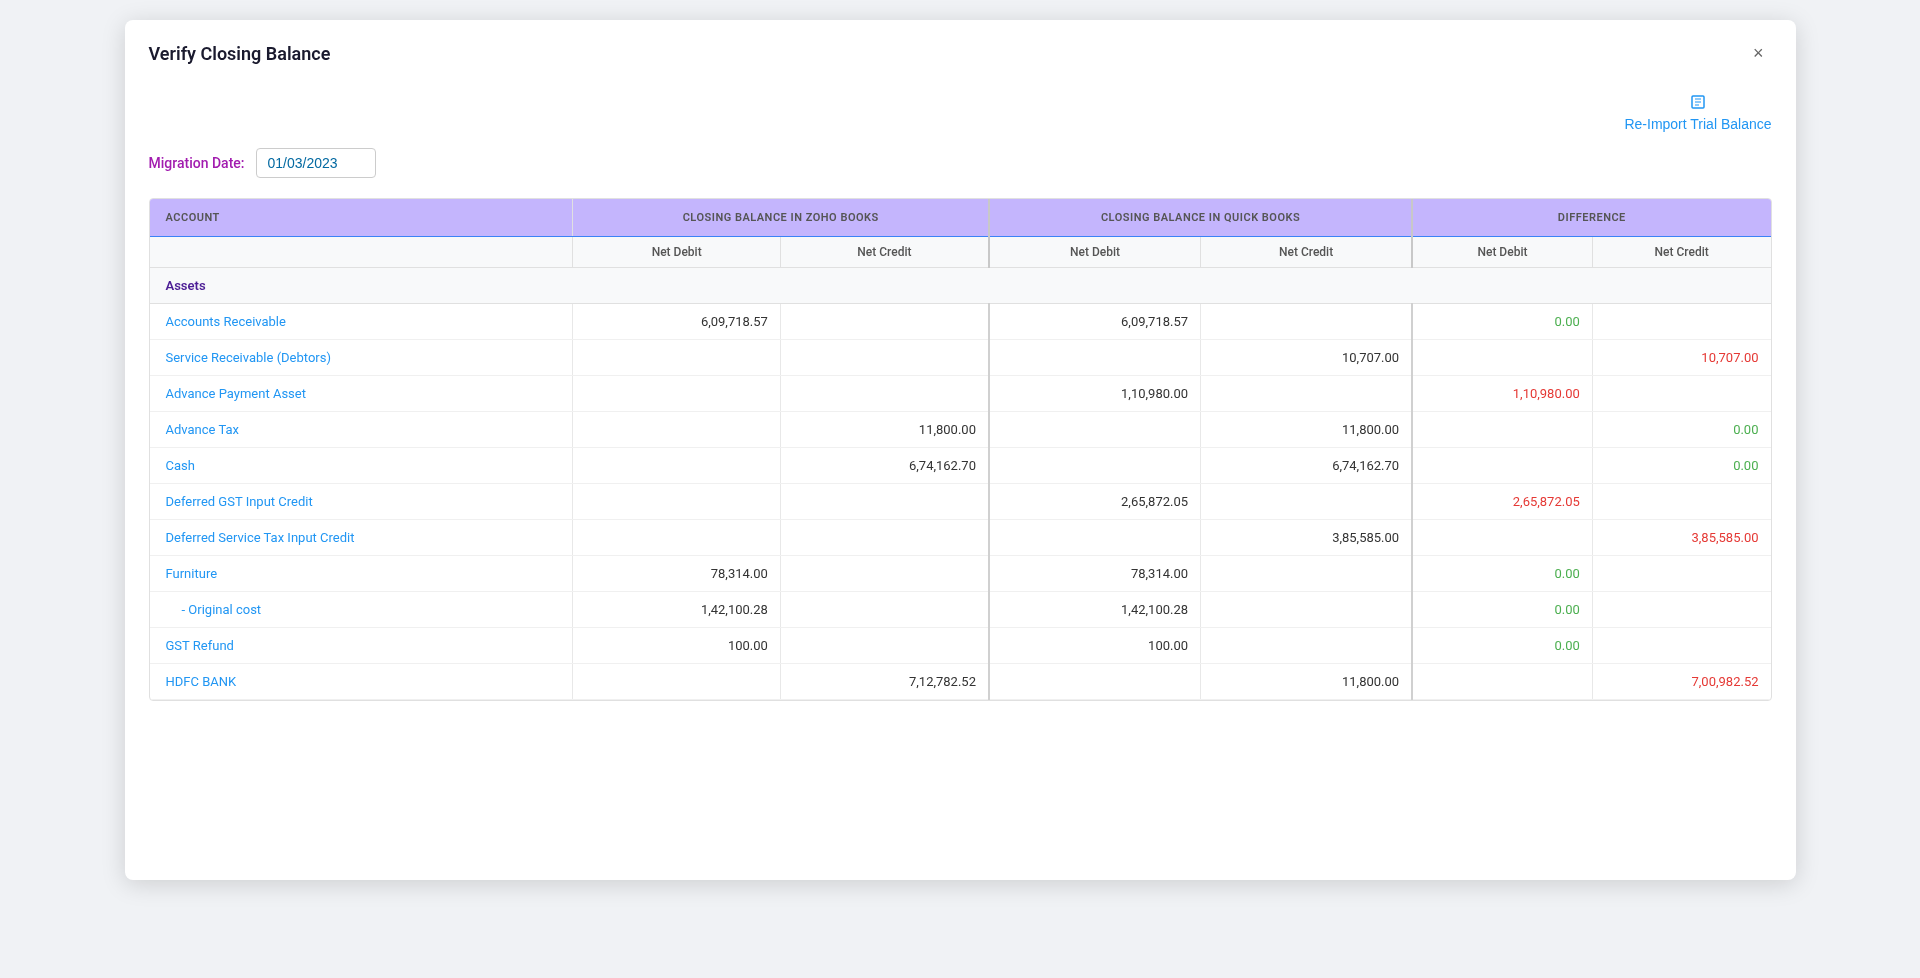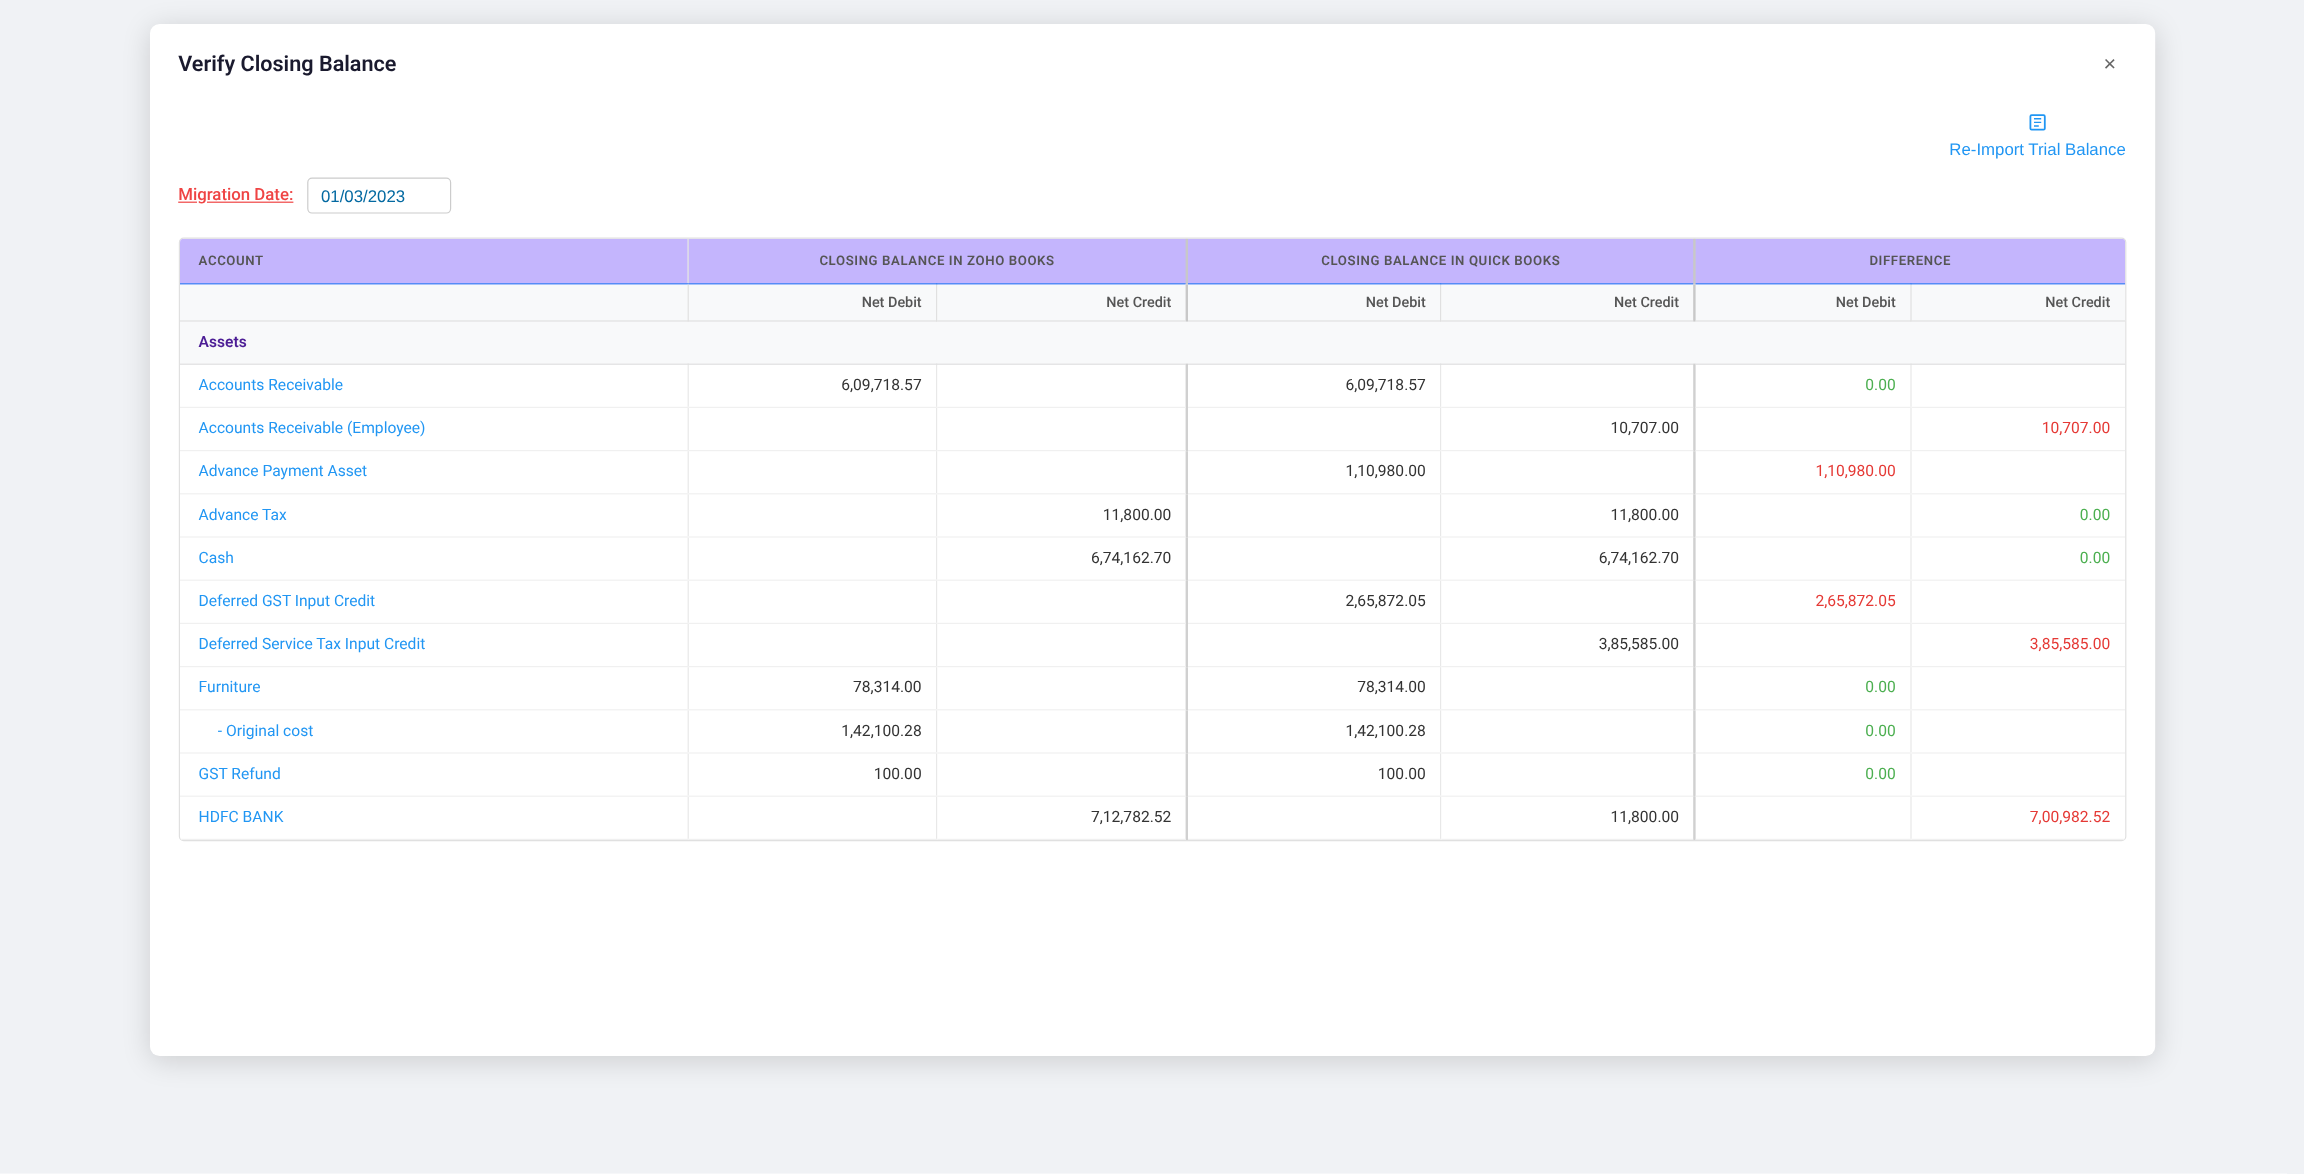--- a/index.html
+++ b/index.html
@@ -69,23 +69,22 @@
       height: 16px;
     }
     .migration-date-row {
       display: flex;
       align-items: center;
       gap: 12px;
       margin-bottom: 20px;
     }
     .migration-label {
       font-size: 14px;
-      color: #ef4444;
+      color: #a21caf;
       font-weight: 500;
-      text-decoration: underline;
     }
     .date-input {
       border: 1px solid #ccc;
       border-radius: 4px;
       padding: 6px 10px;
       font-size: 14px;
       color: #0369a1;
       width: 120px;
     }
     .table-wrapper {
@@ -107,21 +106,20 @@
       color: #555;
       text-transform: uppercase;
       letter-spacing: 0.5px;
       padding: 12px 8px;
       border-bottom: 1px solid #3b82f6;
       border-right: 1px solid #e0e0e0;
     }
     thead tr.header-top th:last-child { border-right: none; }
     thead tr.header-sub th {
       background: #f8f9fa;
-      text-align: right;
       font-size: 12px;
       font-weight: 500;
       color: #555;
       padding: 8px 12px;
       border-bottom: 1px solid #e0e0e0;
       border-right: 1px solid #e0e0e0;
     }
     thead tr.header-sub th:first-child { text-align: left; }
     thead tr.header-sub th:last-child { border-right: none; }
 
@@ -219,21 +217,21 @@
             <tr class="data-row">
               <td class="account-cell">Accounts Receivable</td>
               <td class="num-cell">6,09,718.57</td>
               <td class="num-cell"></td>
               <td class="num-cell col-group-sep">6,09,718.57</td>
               <td class="num-cell"></td>
               <td class="num-cell col-group-sep green">0.00</td>
               <td class="num-cell"></td>
             </tr>
             <tr class="data-row">
-              <td class="account-cell">Accounts Receivable (Employee)</td>
+              <td class="account-cell">Service Receivable (Debtors)</td>
               <td class="num-cell"></td>
               <td class="num-cell"></td>
               <td class="num-cell col-group-sep"></td>
               <td class="num-cell">10,707.00</td>
               <td class="num-cell col-group-sep"></td>
               <td class="num-cell red">10,707.00</td>
             </tr>
             <tr class="data-row">
               <td class="account-cell">Advance Payment Asset</td>
               <td class="num-cell"></td>

